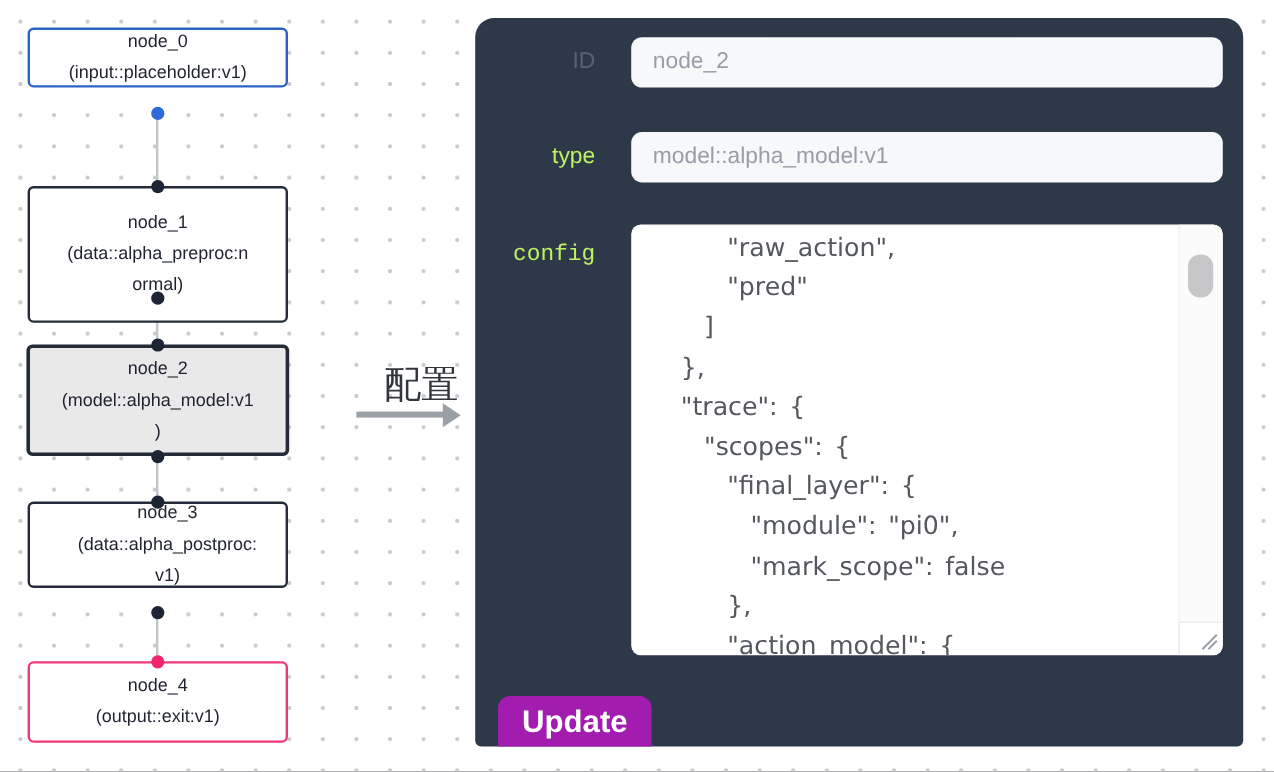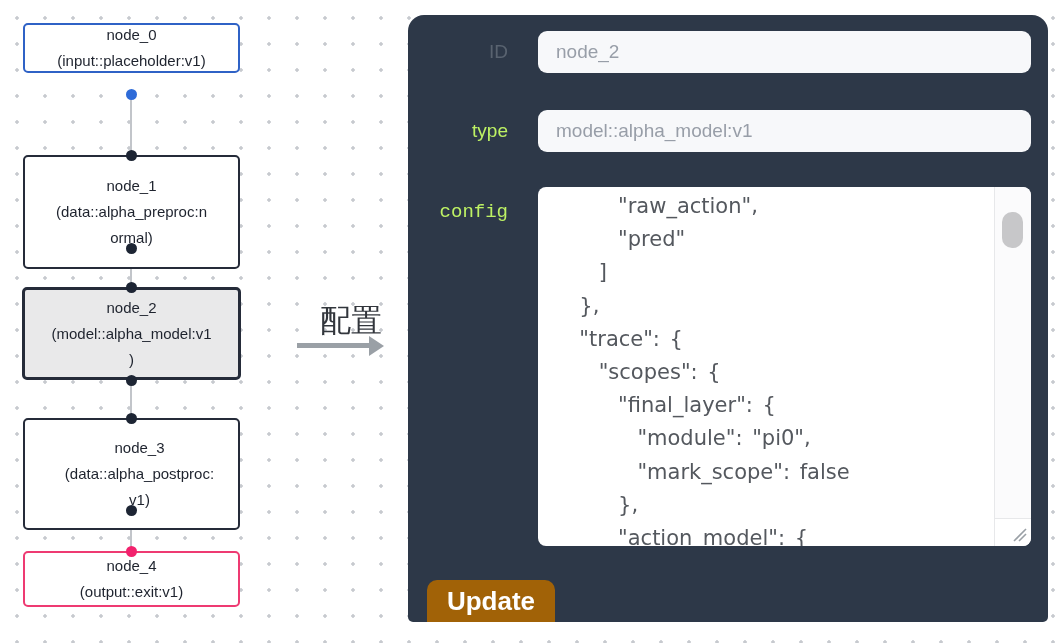--- a/index.html
+++ b/index.html
@@ -24,22 +24,22 @@
     display: flex; align-items: center; justify-content: center;
     text-align: center;
     font-size: 15px; line-height: 26px; color: #1e232e;
     white-space: pre-line;
     z-index: 2;
   }
   .node.n0 { top: 23px;  height: 50px; border-color: #2f62c6; }
   .node.n1 { top: 155px; height: 114px; }
   .node.n2 { top: 287px; height: 93px; left: 22px; width: 219px;
              border-width: 3px; background: #e9e9ea; }
-  .node.n3 { top: 418px; height: 112px; padding-left: 16px; }
-  .node.n4 { top: 551px; height: 56px; border-color: #ee3a72; }
+  .node.n3 { top: 418px; height: 72px; padding-left: 16px; }
+  .node.n4 { top: 551px; height: 68px; border-color: #ee3a72; }
 
   .edge {
     position: absolute; left: 130px; width: 2px;
     background: #c2c5ca; z-index: 1;
   }
   .e1 { top: 94px;  height: 61px; }
   .e2 { top: 248px; height: 39px; }
   .e3 { top: 380px; height: 38px; }
   .e4 { top: 510px; height: 41px; }
 
@@ -67,21 +67,21 @@
   .arrow .head {
     position: absolute; left: 72px; top: 1px;
     width: 0; height: 0;
     border-top: 10px solid transparent;
     border-bottom: 10px solid transparent;
     border-left: 15px solid #9aa0a6;
   }
 
   
   .panel {
-    position: absolute; left: 408px; top: 15px;
+    position: absolute; left: 396px; top: 15px;
     width: 640px; height: 607px;
     background: #2d3848;
     border-radius: 16px 16px 5px 5px;
     z-index: 4;
   }
   .field-label {
     position: absolute; left: 0; width: 100px;
     text-align: right;
     font-size: 19px; color: #bef264;
   }
@@ -129,21 +129,21 @@
   .scroll-corner {
     position: absolute; right: 0; top: 331px; width: 37px; height: 28px;
     border-top: 1px solid #e7e8ea;
     border-left: 1px solid #e7e8ea;
     background: #ffffff;
   }
   .resize-glyph { position: absolute; right: 3px; bottom: 3px; }
 
   .update-btn {
     position: absolute; left: 19px; top: 565px; width: 128px; height: 42px;
-    background: #a16207; border: none;
+    background: #a21caf; border: none;
     border-radius: 10px 10px 0 0;
     color: #ffffff; font-size: 26px; font-weight: bold;
     font-family: "Liberation Sans", "DejaVu Sans", sans-serif;
     text-align: center; line-height: 40px;
     cursor: pointer;
   }
 </style>
 </head>
 <body>
 

